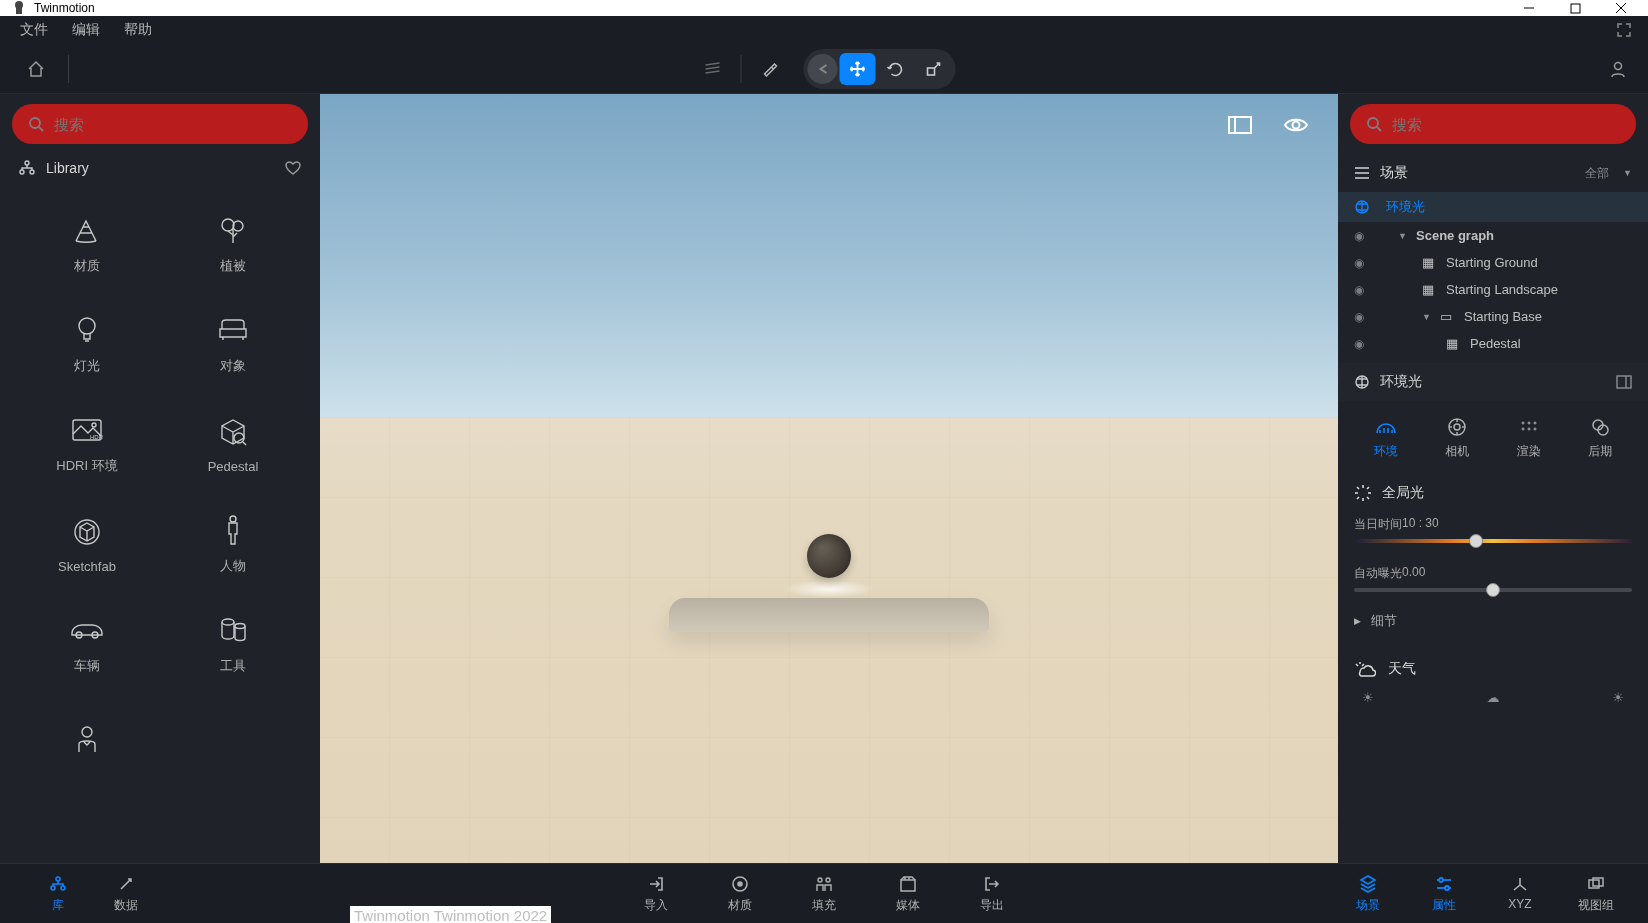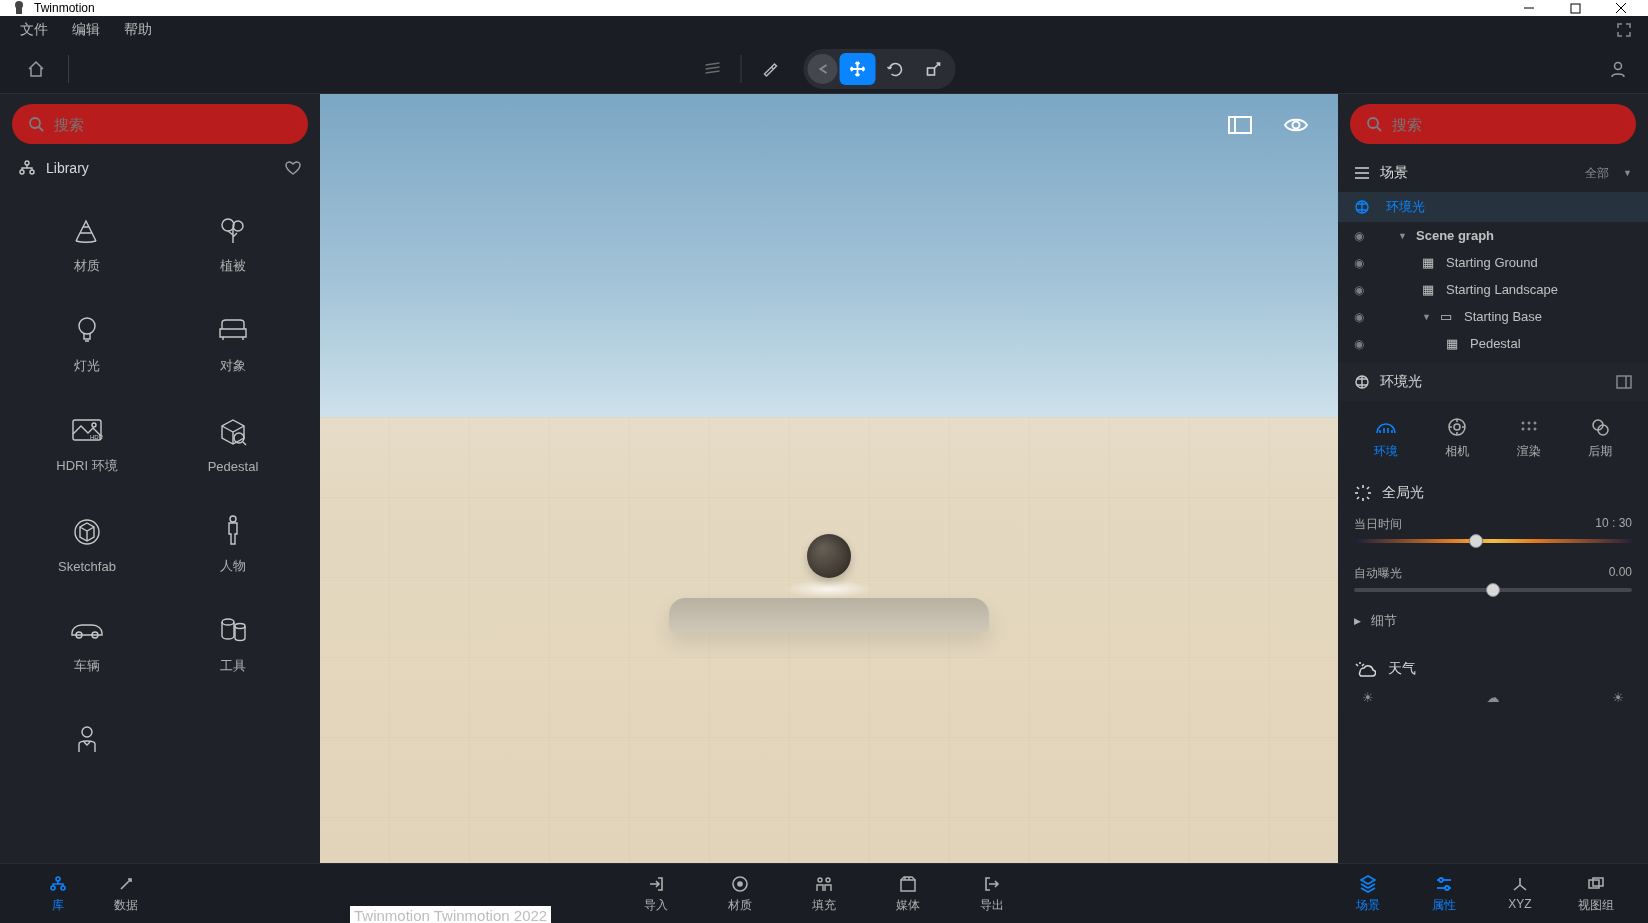--- a/index.html
+++ b/index.html
@@ -58,21 +58,21 @@
 .tree-row .caret { width:10px; font-size:9px; color:#8a8e94;}
 .tree-row .icn { width:16px; color:#9a9e a4; font-size:13px;}
 .section-head { display:flex; align-items:center; padding:10px 16px; gap:10px; color:#d8d8d8; font-size:14px; background:#22262c; margin-top:6px;}
 .section-head .spacer{flex:1;}
 .tab-row { display:flex; justify-content:space-around; padding:16px 12px 10px; }
 .prop-tab { display:flex; flex-direction:column; align-items:center; gap:6px; font-size:12px; color:#b0b0b0; width:60px;}
 .prop-tab.active { color:#0a84ff; }
 .prop-tab .ticn { font-size:18px; height:20px; display:flex; align-items:center; justify-content:center;}
 .prop-title { display:flex; align-items:flex-end; gap:10px; padding:14px 16px 8px; font-size:14px; color:#d8d8d8; }
 .slider-row { padding:6px 16px; }
-.slider-row .sl-top { display:flex; justify-content:space-between; font-size:12px; color:#a8a8a8; margin-bottom:6px;}
+.slider-row .sl-top { display:flex; justify-content:flex-start; font-size:12px; color:#a8a8a8; margin-bottom:6px;}
 .slider-track { height:4px; border-radius:2px; position:relative; }
 .slider-track.time { background:linear-gradient(to right,#1a2038 0%, #e27a25 35%, #f2c040 50%, #e27a25 65%, #2a2038 100%); }
 .slider-track.plain { background:#44484e; }
 .slider-thumb { position:absolute; top:50%; transform:translate(-50%,-50%); width:14px; height:14px; border-radius:50%; background:#d8d8d8; border:1px solid #888;}
 .details-row { display:flex; align-items:center; gap:10px; padding:14px 16px; font-size:13px; color:#b0b0b0; }
 .weather-head { display:flex; align-items:flex-start; gap:12px; padding:16px 16px 6px; font-size:14px; color:#d8d8d8; }
 .weather-icons { display:flex; justify-content:space-between; padding:6px 24px; color:#8a8e94; }
 .bottom-bar { height:60px; background:#1a1e24; display:flex; align-items:center; border-top:1px solid #2a2e34; position:relative; }
 .bottom-group { display:flex; gap:12px; }
 .bottom-group.left { margin-left:30px; }

